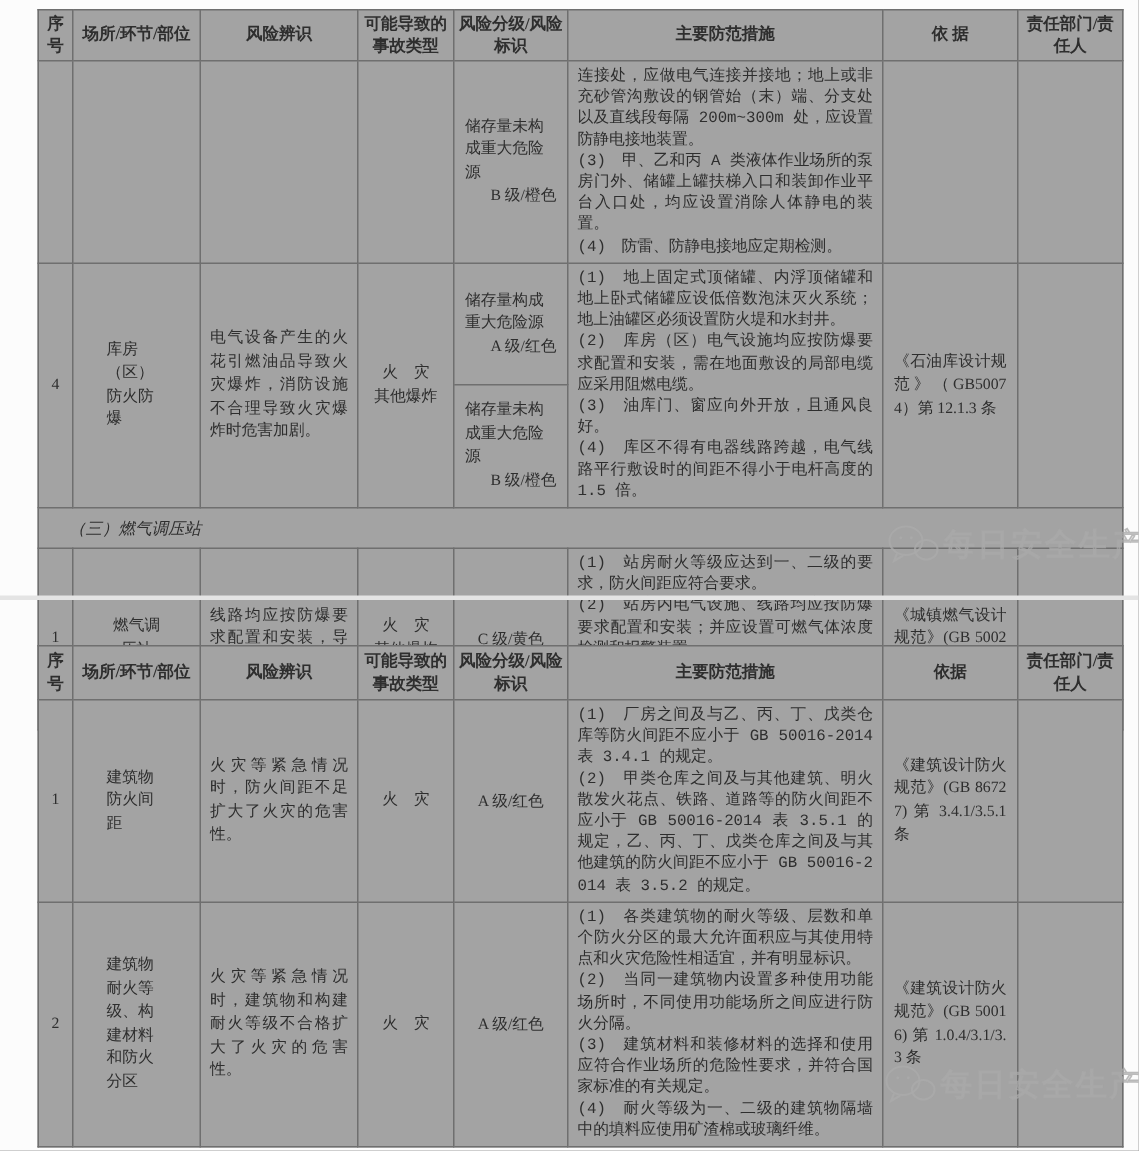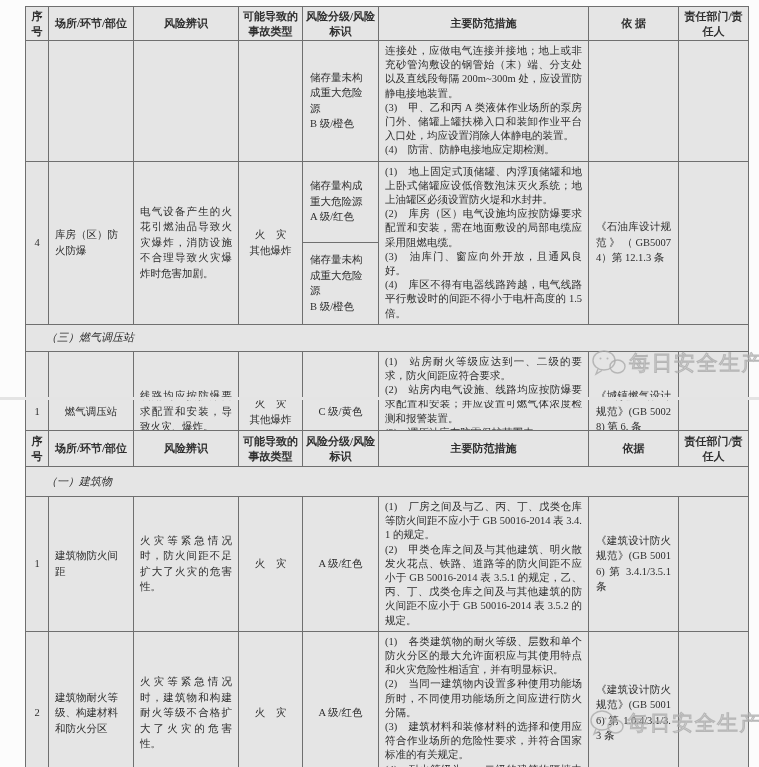--- a/index.html
+++ b/index.html
@@ -5,45 +5,45 @@
   html,body{margin:0;padding:0;}
   body{
     width:759px;height:767px;position:relative;overflow:hidden;
     background:#fcfcfc;
     font-family:"Liberation Serif","DejaVu Serif",serif;
     color:#2e2e2e;
   }
   table{
     border-collapse:collapse;table-layout:fixed;
     position:absolute;left:25px;width:723px;
-    background:#e5e5e5;
+    background:#a3a3a3;
   }
   #t1{top:6px;}
   #t2{top:430px;}
   th,td{
     border:1px solid #6f6f6f;
     font-size:10.5px;
     padding:1px 4px;
     vertical-align:middle;
     overflow:hidden;
     word-break:break-all;
   }
   th{
     font-weight:bold;text-align:center;font-size:11px;line-height:15px;padding:1px 2px;
   }
   .c{text-align:center;}
   .accident div{line-height:16px;text-align:center;}
   .measures{
     text-align:justify;line-height:14.2px;padding:3px 6px;vertical-align:middle;
   }
-  .measures .m-item{display:block;}
+  .measures .m-item{display:block;font-family:Liberation Mono, monospace;}
   .grade-cell{padding:2px 7px;line-height:15.5px;text-align:left;}
-  .grade-cell .lvl{text-align:left;display:block;}
+  .grade-cell .lvl{text-align:right;display:block;}
   .basis{line-height:15.5px;padding:2px 7px;text-align:justify;}
-  .place-cell{padding:2px 6px;line-height:15.5px;text-align:left;}
+  .place-cell{padding:2px 22px;line-height:15.5px;text-align:left;}
   .risk-cell{padding:2px 6px;line-height:15.5px;text-align:justify;}
   .section-cell{text-align:left;padding:2px 4px 2px 20px;font-size:11px;font-style:italic;}
   
   #t1 .rh{height:34px;} #t1 .rc{height:101px;} #t1 .r4a{height:66px;} #t1 .r4b{height:65px;}
   #t1 .rs{height:27px;} #t1 .rg{height:92px;}
   #t2 .rh{height:36px;} #t2 .rs{height:30px;} #t2 .r1{height:108px;} #t2 .r2{height:151px;}
   .doc-title{
     position:absolute;left:47px;top:409px;font-weight:bold;font-size:12px;color:#2a2a2a;margin-top:44px;
   }
   .page-divider{
@@ -174,36 +174,33 @@
       <tr class="rh">
     <th>序号</th>
     <th>场所/环节/部位</th>
     <th>风险辨识</th>
     <th>可能导致的事故类型</th>
     <th>风险分级/风险标识</th>
     <th>主要防范措施</th>
     <th>依据</th>
     <th>责任部门/责任人</th>
   </tr>
-  <tr class="rs">
-    <td colspan="8" class="section-cell">（一）建筑物</td>
-  </tr>
   <tr class="r1">
     <td class="c">1</td>
     <td class="place-cell">建筑物防火间距</td>
     <td class="risk-cell">火灾等紧急情况时，防火间距不足扩大了火灾的危害性。</td>
     <td class="c accident">
       <div>火　灾</div>
     </td>
     <td class="c">A 级/红色</td>
     <td class="measures">
       <span class="m-item">(1)　厂房之间及与乙、丙、丁、戊类仓库等防火间距不应小于 GB 50016-2014 表 3.4.1 的规定。</span>
       <span class="m-item">(2)　甲类仓库之间及与其他建筑、明火散发火花点、铁路、道路等的防火间距不应小于 GB 50016-2014 表 3.5.1 的规定，乙、丙、丁、戊类仓库之间及与其他建筑的防火间距不应小于 GB 50016-2014 表 3.5.2 的规定。</span>
     </td>
-    <td class="basis">《建筑设计防火规范》(GB 50016) 第 3.4.1/3.5.1 条</td>
+    <td class="basis">《建筑设计防火规范》(GB 86727) 第 3.4.1/3.5.1 条</td>
     <td></td>
   </tr>
   <tr class="r2">
     <td class="c">2</td>
     <td class="place-cell">建筑物耐火等级、构建材料和防火分区</td>
     <td class="risk-cell">火灾等紧急情况时，建筑物和构建耐火等级不合格扩大了火灾的危害性。</td>
     <td class="c accident">
       <div>火　灾</div>
     </td>
     <td class="c">A 级/红色</td>

